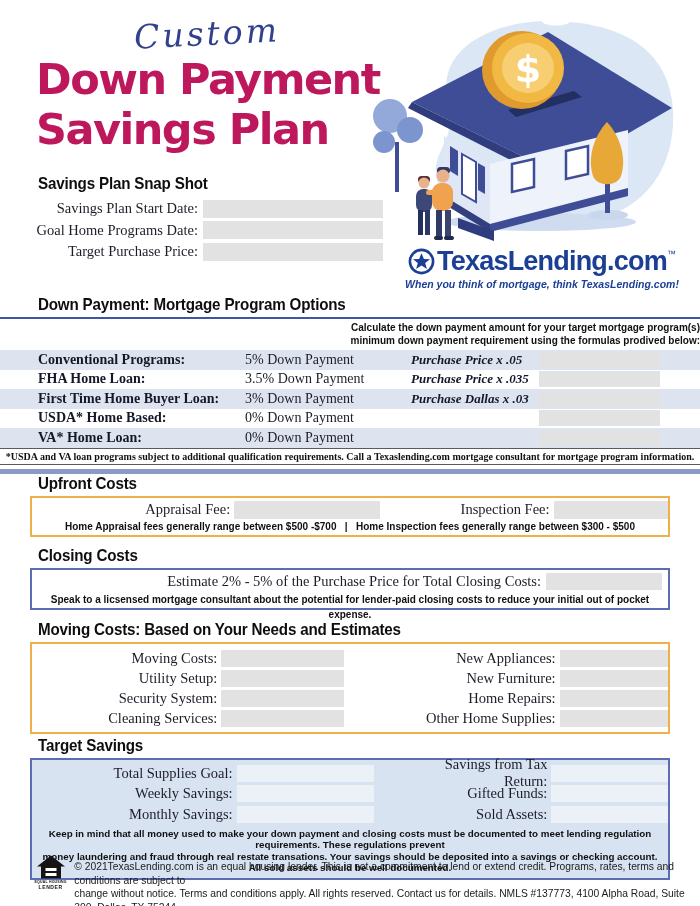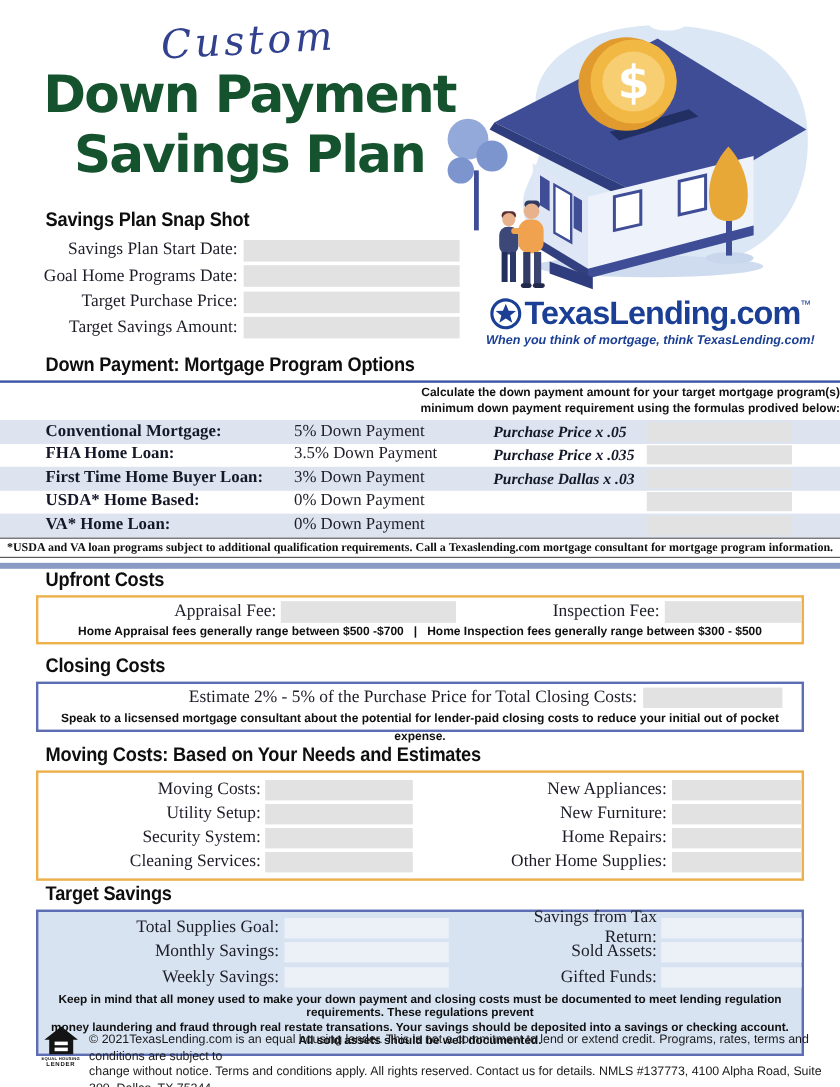--- a/index.html
+++ b/index.html
@@ -7,21 +7,21 @@
        font-family:"Liberation Sans",sans-serif;color:#111;}
   .abs{position:absolute;}
   .serif{font-family:"Liberation Serif",serif;margin-left:28px;}
   .cond{display:inline-block;transform:scaleX(.92);transform-origin:left center;}
 
   
   #custom-script{left:102px;top:14px;width:210px;text-align:center;
     font-family:"DejaVu Serif",serif;font-style:italic;font-size:33px;
     color:#32418e;transform:rotate(-3deg);letter-spacing:3px;}
   #main-title{left:36px;top:54px;font-family:"DejaVu Sans",sans-serif;
-    font-weight:bold;color:#14532d;font-size:43px;line-height:50px;letter-spacing:-1.5px;text-align:center;}
+    font-weight:bold;color:#be185d;font-size:43px;line-height:50px;letter-spacing:-1.5px;}
   #illustration{left:366px;top:4px;width:334px;height:246px;}
 
   
   #snapshot{left:0;top:174px;width:400px;}
   .section-heading{margin-left:38px;font-size:16.5px;font-weight:bold;color:#0e0e0e;letter-spacing:-.2px;}
   .snap-rows{margin-top:5px;}
   .snap-row{display:flex;align-items:center;height:21.5px;}
   .snap-label{width:198px;text-align:right;font-family:"Liberation Serif",serif;
     font-size:14.5px;color:#1d1d28;}
   .input-box{background:#e2e2e2;}
@@ -65,21 +65,21 @@
   .uf-row{display:flex;align-items:center;height:21px;margin-top:1px;}
   .uf-label1{width:183px;text-align:right;font-size:14.5px;color:#1d1d28;}
   .uf-box1{width:157px;height:18px;margin-left:4px;}
   .uf-label2{width:152px;text-align:right;font-size:14.5px;color:#1d1d28;}
   .uf-box2{width:123px;height:18px;margin-left:4px;}
   #upfront .panel-note{height:15px;line-height:14px;}
 
   
   #closing{left:0;top:546px;width:700px;}
   .cc-row{display:flex;align-items:center;justify-content:flex-end;
-    height:21px;margin-top:1px;padding-right:16px;}
+    height:21px;margin-top:1px;padding-right:6px;}
   .cc-label{font-size:14.5px;color:#1d1d28;}
   .cc-box{width:116px;height:17px;margin-left:5px;}
   #closing .panel-note{height:16px;line-height:15px;}
 
   
   #moving{left:0;top:620px;width:700px;}
   #moving .panel{padding:4px 0;}
   .mv-row{display:flex;align-items:center;height:20px;}
   .mv-label-l{width:180px;text-align:right;font-size:14.5px;color:#1d1d28;}
   .mv-box-l{width:140px;height:17px;margin-left:4px;}
@@ -180,24 +180,20 @@
       <div class="input-box snap-box"></div>
     </div>
     <div class="snap-row">
       <span class="snap-label">Goal Home Programs Date:</span>
       <div class="input-box snap-box"></div>
     </div>
     <div class="snap-row">
       <span class="snap-label">Target Purchase Price:</span>
       <div class="input-box snap-box"></div>
     </div>
-    <div class="snap-row">
-      <span class="snap-label">Target Savings Amount:</span>
-      <div class="input-box snap-box"></div>
-    </div>
   </div>
 </div>
 
 <div class="abs" id="brand">
   <div class="brand-row">
     <svg width="27" height="27" viewBox="0 0 27 27" style="margin-right:2px;">
       <circle cx="13.5" cy="13.5" r="11.6" fill="none" stroke="#1b3f94" stroke-width="2.6"></circle>
       <polygon points="13.5,5.2 15.9,10.9 22,11.2 17.2,15 18.9,20.9 13.5,17.4 8.1,20.9 9.8,15 5,11.2 11.1,10.9" fill="#1b3f94"></polygon>
     </svg>
     <span class="brand-text">TexasLending.com</span>
@@ -208,21 +204,21 @@
 
 <div class="abs" id="mortgage">
   <div class="section-heading"><span class="cond">Down Payment: Mortgage Program Options</span></div>
   <div class="rule"></div>
   <div class="mortgage-note">
     <div>Calculate the down payment amount for your target mortgage program(s)</div>
     <div>minimum down payment requirement using the formulas prodived below:</div>
   </div>
   <div class="mtable">
     <div class="mrow shaded">
-      <span class="m-program">Conventional Mortgage:</span>
+      <span class="m-program">Conventional Programs:</span>
       <span class="m-down">5% Down Payment</span>
       <span class="m-formula">Purchase Price x .05</span>
       <div class="input-box m-box"></div>
     </div>
     <div class="mrow">
       <span class="m-program">FHA Home Loan:</span>
       <span class="m-down">3.5% Down Payment</span>
       <span class="m-formula">Purchase Price x .035</span>
       <div class="input-box m-box"></div>
     </div>
@@ -310,29 +306,29 @@
 <div class="abs" id="target">
   <div class="section-heading"><span class="cond">Target Savings</span></div>
   <div class="panel blue-filled">
     <div class="tg-row">
       <span class="tg-label-l serif">Total Supplies Goal:</span>
       <div class="tg-box-l"></div>
       <span class="tg-label-r serif">Savings from Tax Return:</span>
       <div class="tg-box-r"></div>
     </div>
     <div class="tg-row">
+      <span class="tg-label-l serif">Weekly Savings:</span>
+      <div class="tg-box-l"></div>
+      <span class="tg-label-r serif">Gifted Funds:</span>
+      <div class="tg-box-r"></div>
+    </div>
+    <div class="tg-row">
       <span class="tg-label-l serif">Monthly Savings:</span>
       <div class="tg-box-l"></div>
       <span class="tg-label-r serif">Sold Assets:</span>
-      <div class="tg-box-r"></div>
-    </div>
-    <div class="tg-row">
-      <span class="tg-label-l serif">Weekly Savings:</span>
-      <div class="tg-box-l"></div>
-      <span class="tg-label-r serif">Gifted Funds:</span>
       <div class="tg-box-r"></div>
     </div>
     <div class="tg-note">
       <div>Keep in mind that all money used to make your down payment and closing costs must be documented to meet lending regulation requirements. These regulations prevent</div>
       <div>money laundering and fraud through real restate transations. Your savings should be deposited into a savings or checking account. All sold assets should be well documented.</div>
     </div>
   </div>
 </div>
 
 <div class="abs" id="footer">

